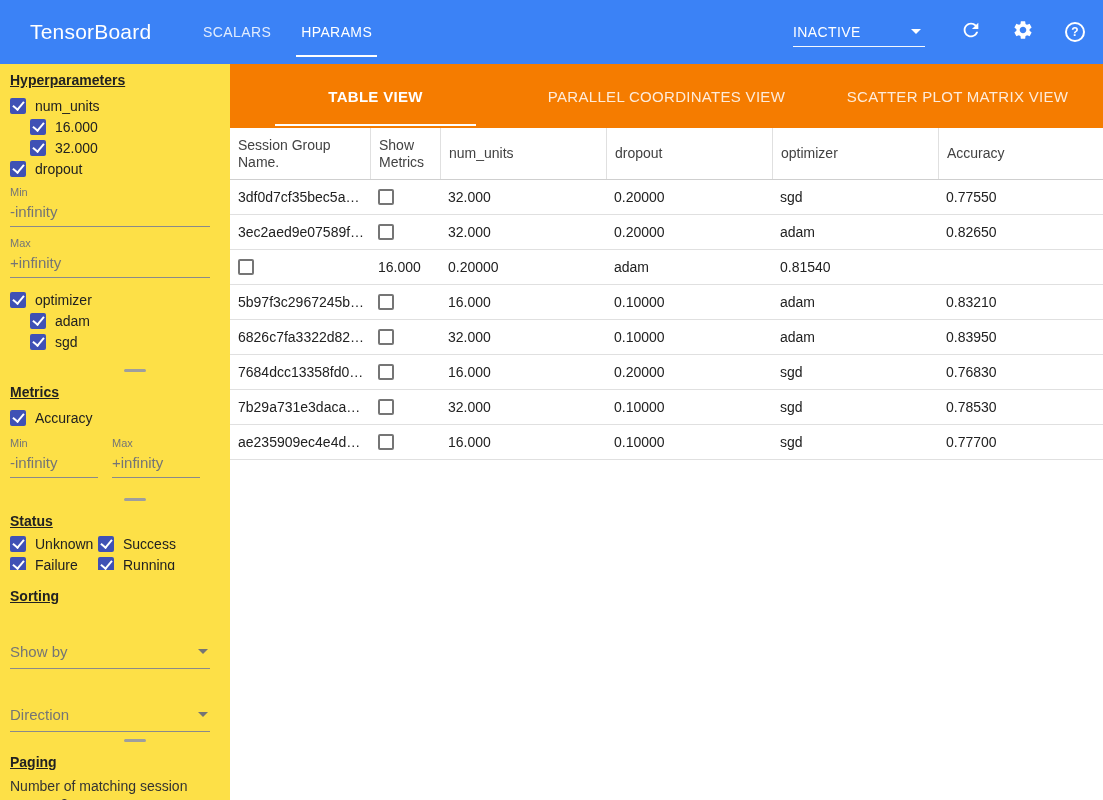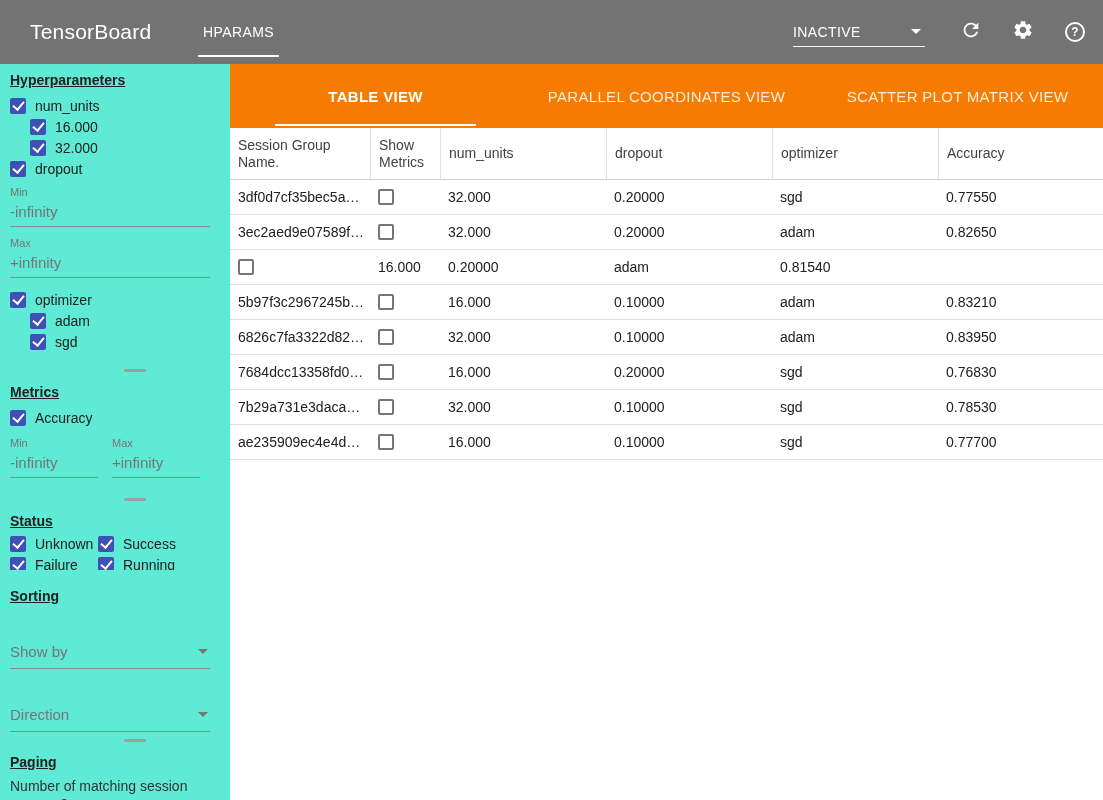--- a/index.html
+++ b/index.html
@@ -8,21 +8,21 @@
     font-family: "Liberation Sans", "DejaVu Sans", sans-serif;
     background: #ffffff;
     overflow: hidden;
     position: relative;
     color: #212121;
   }
 
   
   .topbar {
     position: absolute; top: 0; left: 0; width: 1103px; height: 64px;
-    background: #737373; color: #fff; z-index: 10;
+    background: #3b82f6; color: #fff; z-index: 10;
   }
   .app-title {
     position: absolute; left: 30px; top: 50%; transform: translateY(-50%);
     font-size: 21px; font-weight: 400; letter-spacing: 0.2px;
   }
   .top-tabs { position: absolute; left: 188px; top: 0; height: 64px; display: flex; }
   .top-tab {
     position: relative; padding: 0 15px; line-height: 64px; font-size: 14px;
     letter-spacing: 0.4px; color: rgba(255,255,255,0.85); cursor: pointer;
   }
@@ -49,21 +49,21 @@
   .icon-btn { width: 24px; height: 24px; display: flex; align-items: center; justify-content: center; cursor: pointer; }
   .icon-btn svg { fill: #fff; }
   .help-circle {
     width: 20px; height: 20px; border: 2px solid #fff; border-radius: 50%;
     font-size: 12px; font-weight: bold; display: flex; align-items: center; justify-content: center;
   }
 
   
   .sidebar {
     position: absolute; top: 64px; left: 0; width: 270px; height: 736px;
-    background: #5eead4; border-right: 1px solid #e3e3e3;
+    background: #fde047; border-right: 1px solid #e3e3e3;
     display: flex; flex-direction: column; overflow: hidden;
   }
   .sb-section { padding: 8px 10px 0 10px; position: relative; overflow: hidden; flex: none; }
   .sec-hparams  { height: 301px; }
   .sec-metrics  { height: 118px; }
   .sec-status   { height: 65px; }
   .sec-sorting  { height: 155px; }
   .sec-paging   { flex: 1; }
   .sb-spacer { height: 10px; flex: none; }
   .handle-row { height: 11px; flex: none; display: flex; align-items: center; justify-content: center; }
@@ -167,20 +167,21 @@
     padding: 0 8px; font-size: 14px; color: #212121;
     display: flex; align-items: center; overflow: hidden; white-space: nowrap;
   }
 </style>
 </head>
 <body>
 
 <header class="topbar">
   <div class="app-title">TensorBoard</div>
   <nav class="top-tabs">
+    <div class="top-tab">SCALARS</div>
     <div class="top-tab active">HPARAMS</div>
   </nav>
   <div class="topbar-right">
     <div class="reload-select">
       <span>INACTIVE</span>
       <span class="caret-white"></span>
     </div>
     <div class="icon-btn">
       <span>
         <svg width="22" height="22" viewBox="0 0 24 24">

